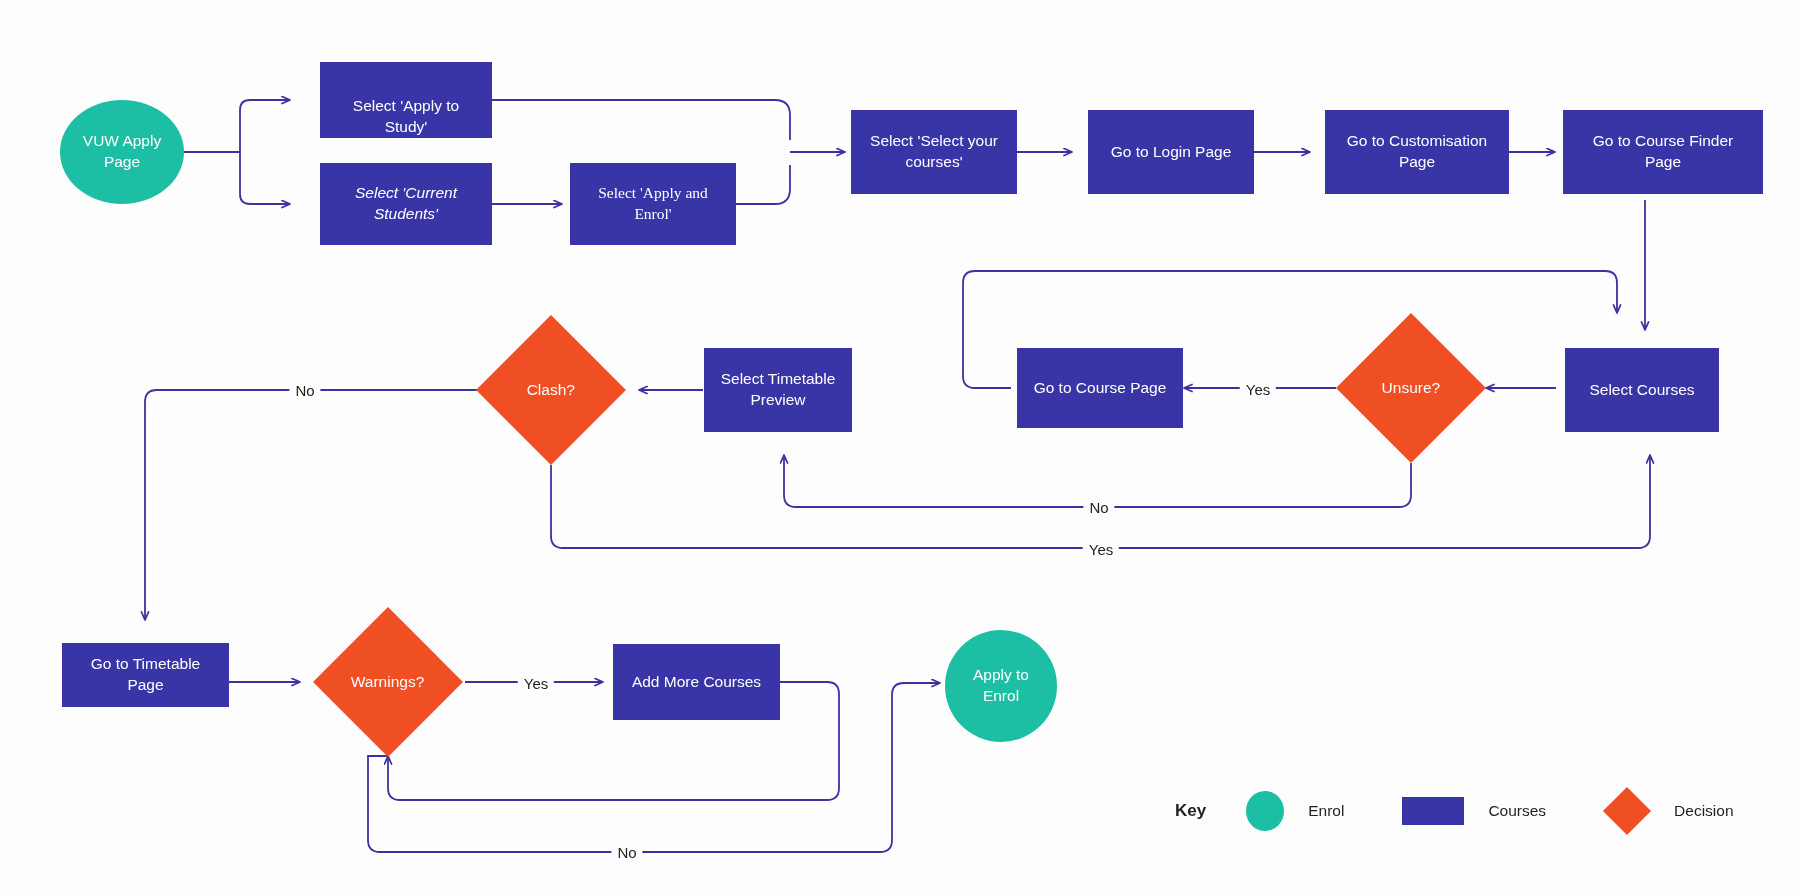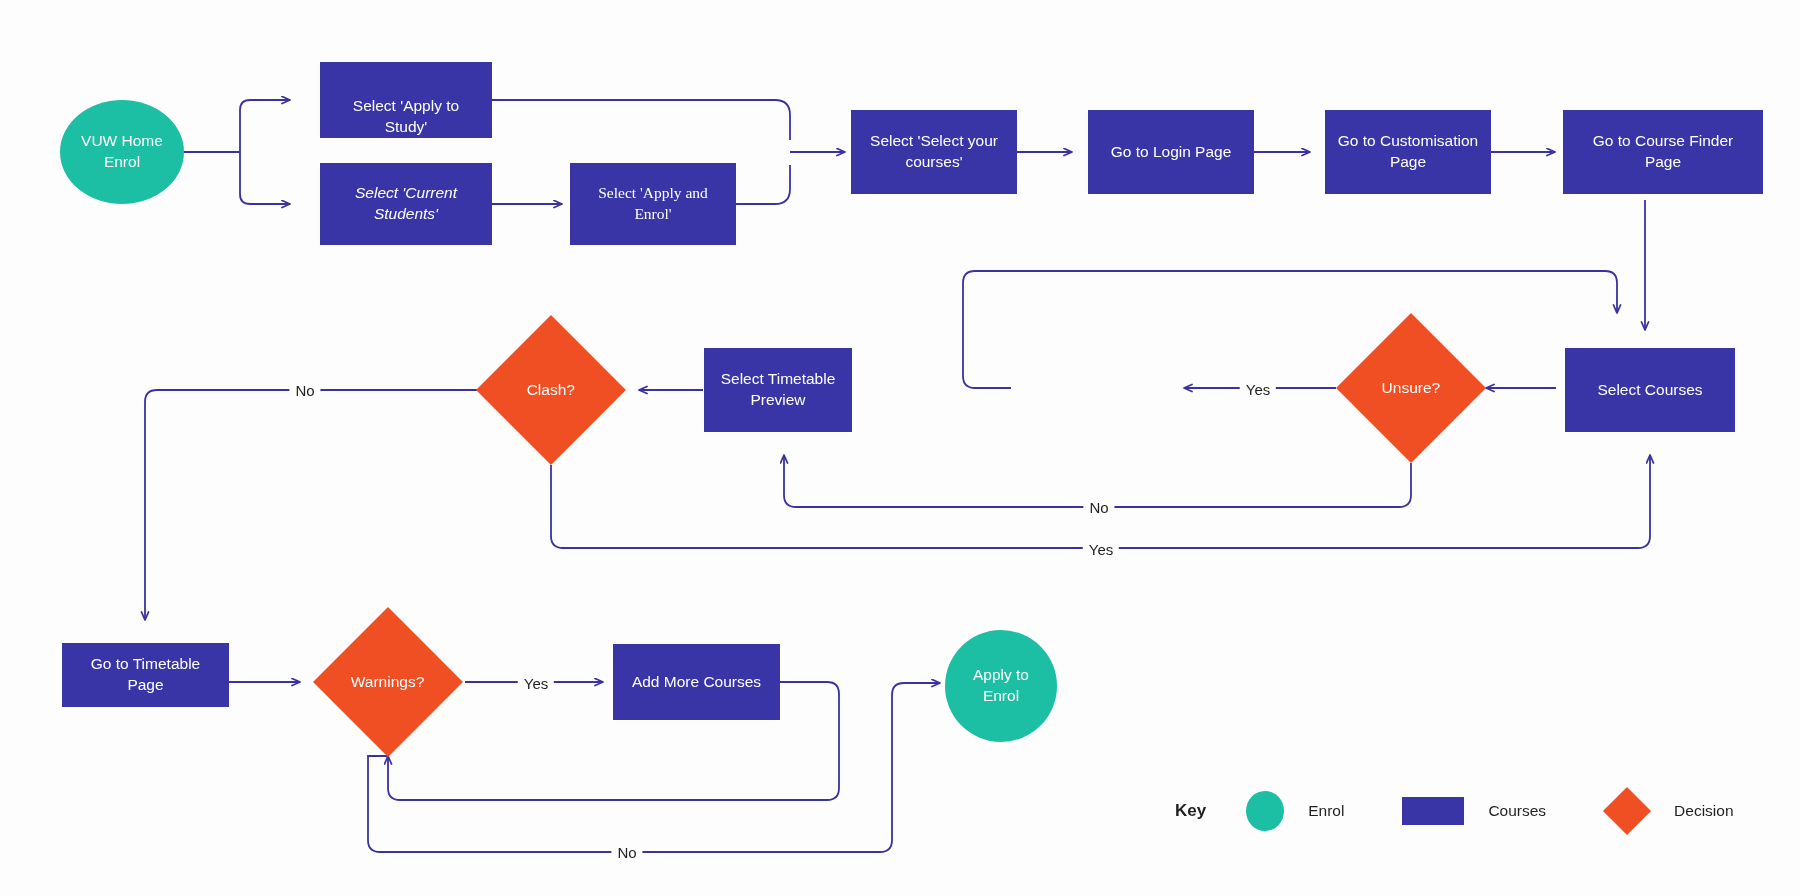--- a/index.html
+++ b/index.html
@@ -157,21 +157,21 @@
 
       <path d="M465,682 L603,682" marker-end="url(#arrow)"></path>
 
       <path d="M780,682 L827,682 Q839,682 839,694 L839,788 Q839,800 827,800 L400,800 Q388,800 388,788 L388,756" marker-end="url(#arrow)"></path>
 
       <path d="M388,756 L368,756 L368,840 Q368,852 380,852 L880,852 Q892,852 892,840 L892,695 Q892,683 904,683 L940,683" marker-end="url(#arrow)"></path>
     </g>
   </svg>
 
   <div class="node action" style="left:60px; top:100px; width:124px; height:104px;">
-    <span class="label">VUW Home Enrol</span>
+    <span class="label">VUW Apply Page</span>
   </div>
 
   <div class="node display" style="left:320px; top:62px; width:172px; height:76px;align-items:flex-end;">
     <span class="label">Select 'Apply to Study'</span>
   </div>
 
   <div class="node display" style="left:320px; top:163px; width:172px; height:82px;font-style:italic;">
     <span class="label">Select 'Current Students'</span>
   </div>
 
@@ -180,36 +180,39 @@
   </div>
 
   <div class="node display" style="left:851px; top:110px; width:166px; height:84px;">
     <span class="label">Select 'Select your courses'</span>
   </div>
 
   <div class="node display" style="left:1088px; top:110px; width:166px; height:84px;">
     <span class="label">Go to Login Page</span>
   </div>
 
-  <div class="node display" style="left:1325px; top:110px; width:166px; height:84px;">
+  <div class="node display" style="left:1325px; top:110px; width:184px; height:84px;">
     <span class="label">Go to Customisation Page</span>
   </div>
 
   <div class="node display" style="left:1563px; top:110px; width:200px; height:84px;">
     <span class="label">Go to Course Finder Page</span>
   </div>
 
-  <div class="node display" style="left:1565px; top:348px; width:170px; height:84px;">
+  <div class="node display" style="left:1565px; top:348px; width:154px; height:84px;">
     <span class="label">Select Courses</span>
   </div>
 
   <div class="node decision" style="left:1358px; top:335px; width:106px; height:106px;">
     <span class="label">Unsure?</span>
   </div>
 
+  <div class="node display" style="left:1017px; top:348px; width:166px; height:80px;">
+    <span class="label">Go to Course Page</span>
+  </div>
 
   <div class="node display" style="left:704px; top:348px; width:148px; height:84px;">
     <span class="label">Select Timetable Preview</span>
   </div>
 
   <div class="node decision" style="left:498px; top:337px; width:106px; height:106px;">
     <span class="label">Clash?</span>
   </div>
 
   <div class="node display" style="left:62px; top:643px; width:167px; height:64px;">

